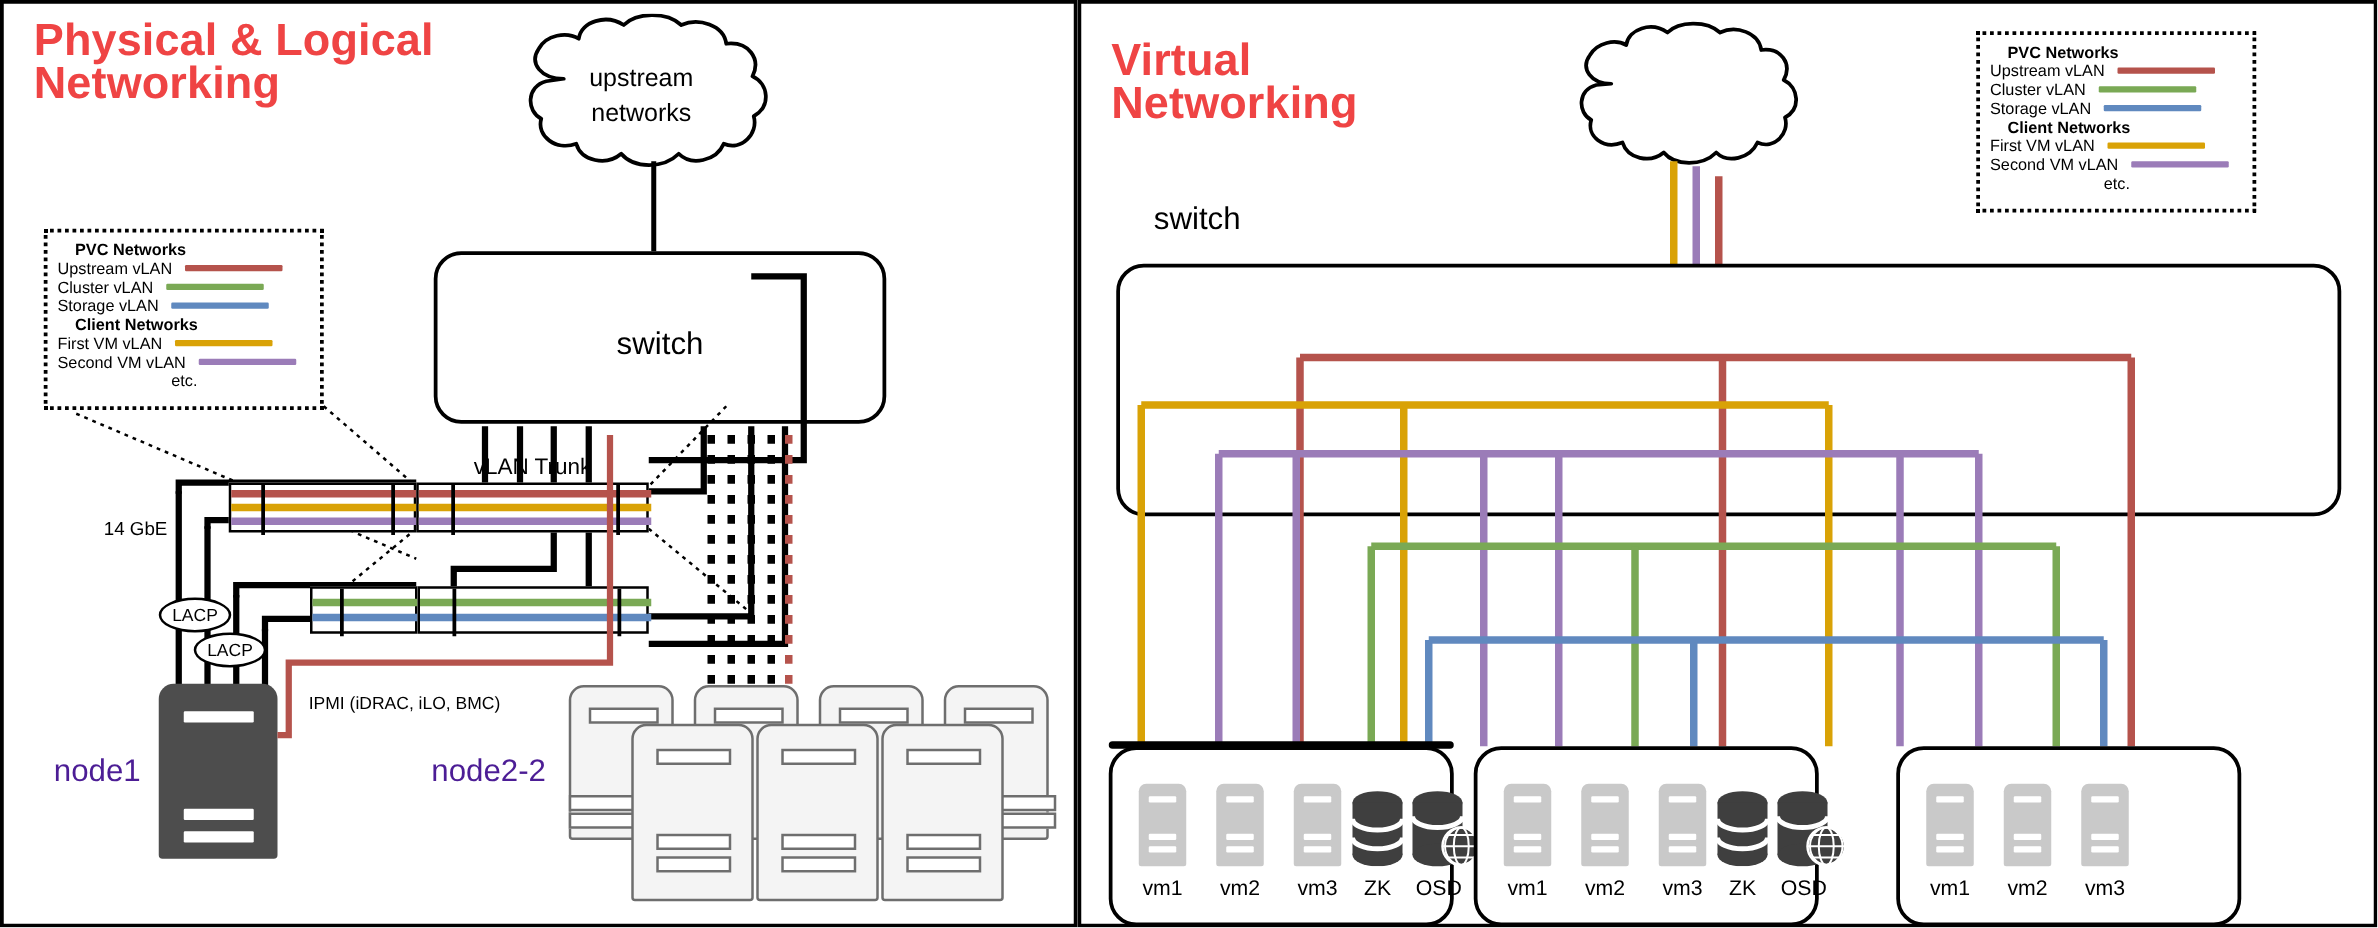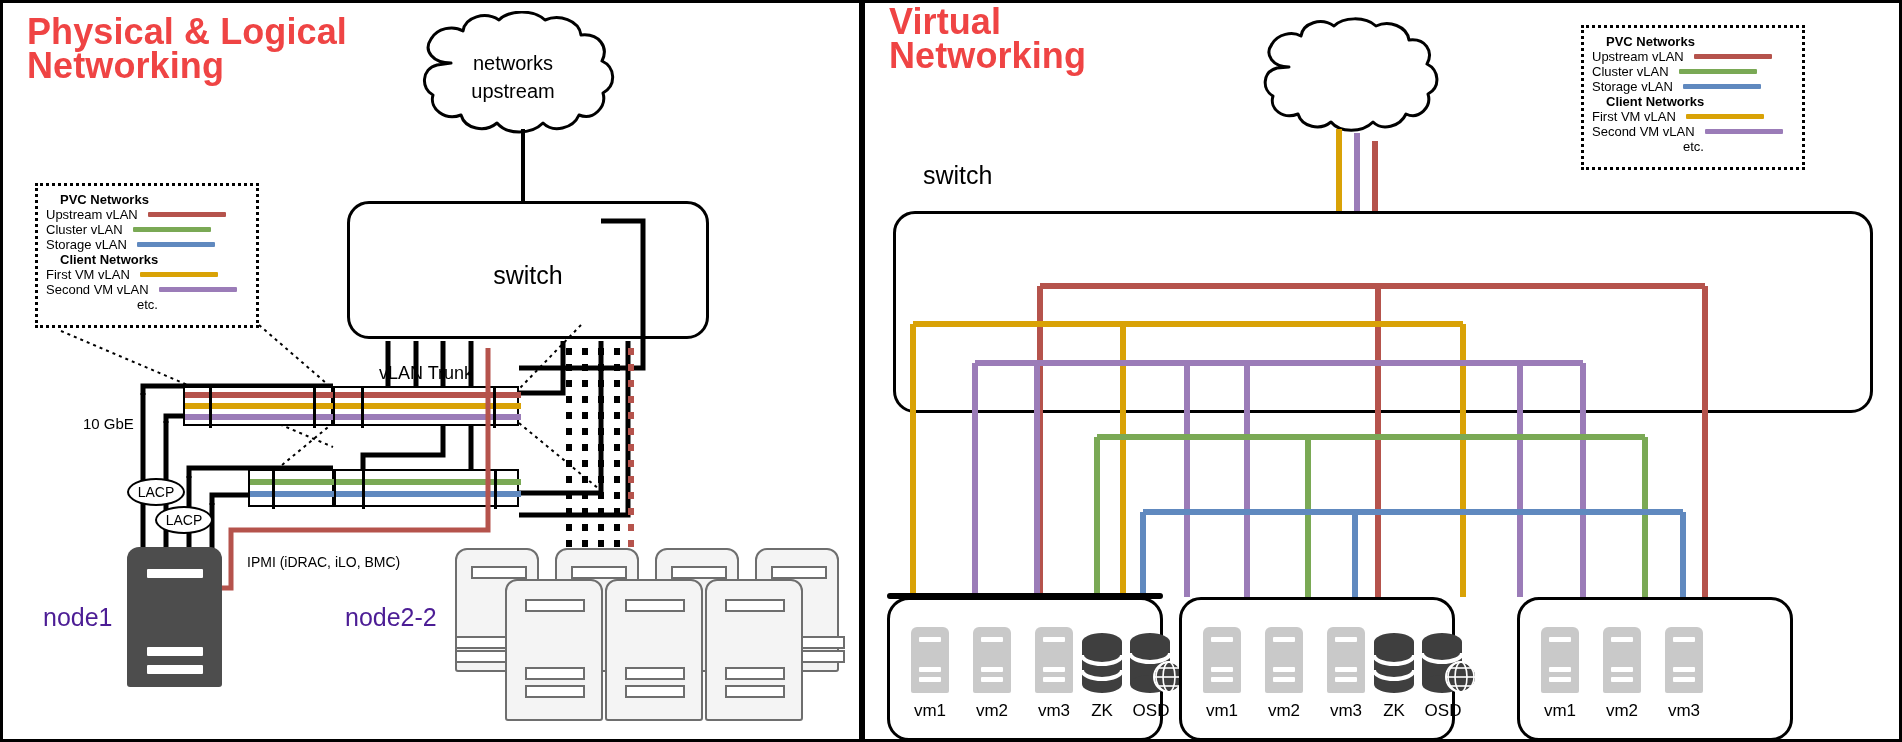--- a/index.html
+++ b/index.html
@@ -50,22 +50,22 @@
     </div>
 
     <div class="cloud-wrap" style="left:390px;top:8px;width:240px;height:125px;">
       <svg width="240" height="125" viewBox="0 0 240 125">
         <path d="M58 52 C40 52 30 40 38 28 C44 17 60 14 70 20 C72 6 92 0 106 9 C116 -1 140 -2 152 9
                  C166 3 186 9 188 24 C206 22 216 36 209 50 C222 56 224 74 210 82
                  C214 96 200 110 186 104 C180 118 160 122 150 112 C138 124 114 124 104 112
                  C92 122 72 118 68 104 C52 110 36 98 40 84 C28 78 28 58 44 54 Z" fill="#ffffff" stroke="#000000" stroke-width="3" stroke-linejoin="round"></path>
       </svg>
       <div style="position:absolute;left:0;top:38px;width:240px;text-align:center;font-size:20px;color:#000;line-height:28px;">
+        <div>upstream</div>
         <div>networks</div>
-        <div>upstream</div>
       </div>
     </div>
 
     <div class="wire" style="left:518px;top:126px;width:4px;height:72px;"></div>
 
     <div class="sw-box" style="left:344px;top:198px;width:362px;height:138px;"></div>
     <div class="sw-label" style="left:344px;top:258px;width:362px;text-align:center;">switch</div>
 
     <div class="legend" style="left:32px;top:180px;width:224px;height:145px;">
       <div class="legend-inner">
@@ -123,21 +123,21 @@
         <path d="M209 500 L209 550"></path>
       </g>
       <g stroke="#000" stroke-width="5" fill="none">
         <path d="M140 392 L140 383 L330 383"></path>
         <path d="M163 420 L163 413 L330 413"></path>
         <path d="M186 475 L186 465 L330 465"></path>
         <path d="M209 502 L209 492 L330 492"></path>
       </g>
     </svg>
 
-    <div style="position:absolute;left:80px;top:412px;font-size:15px;color:#000;">10 GbE</div>
+    <div style="position:absolute;left:80px;top:412px;font-size:15px;color:#000;">14 GbE</div>
 
     <div class="trunk-cap" style="left:330px;top:360px;width:186px;text-align:center;">vLAN Trunk</div>
 
     <div class="trunk-box" style="left:180px;top:383px;width:150px;height:40px;">
       <div class="trunk-lane" style="left:0;top:4px;width:150px;background:#b5534c;"></div>
       <div class="trunk-lane" style="left:0;top:15px;width:150px;background:#d9a206;"></div>
       <div class="trunk-lane" style="left:0;top:26px;width:150px;background:#9b7cb8;"></div>
       <div class="trunk-tick" style="left:24px;top:0;height:40px;"></div>
       <div class="trunk-tick" style="left:128px;top:0;height:40px;"></div>
     </div>
@@ -219,21 +219,21 @@
     <div class="srv-lite" style="left:702px;top:576px;width:98px;height:142px;">
       <div class="bar" style="left:18px;top:18px;width:60px;"></div>
       <div class="bar" style="left:18px;top:86px;width:60px;"></div>
       <div class="bar" style="left:18px;top:104px;width:60px;"></div>
     </div>
     <div class="node-label" style="left:342px;top:600px;">node2-2</div>
   </div>
 
   <div class="panel" id="panel-right">
 
-    <div class="panel-title" style="left:24px;top:2px;">
+    <div class="panel-title" style="left:24px;top:28px;">
       <div>Virtual</div>
       <div>Networking</div>
     </div>
 
     <div class="legend" style="left:716px;top:22px;width:224px;height:145px;">
       <div class="legend-inner">
         <div class="legend-head">PVC Networks</div>
         <div class="legend-row">
           <span class="legend-label">Upstream vLAN</span>
           <span class="legend-swatch" style="background:#b5534c;"></span>

